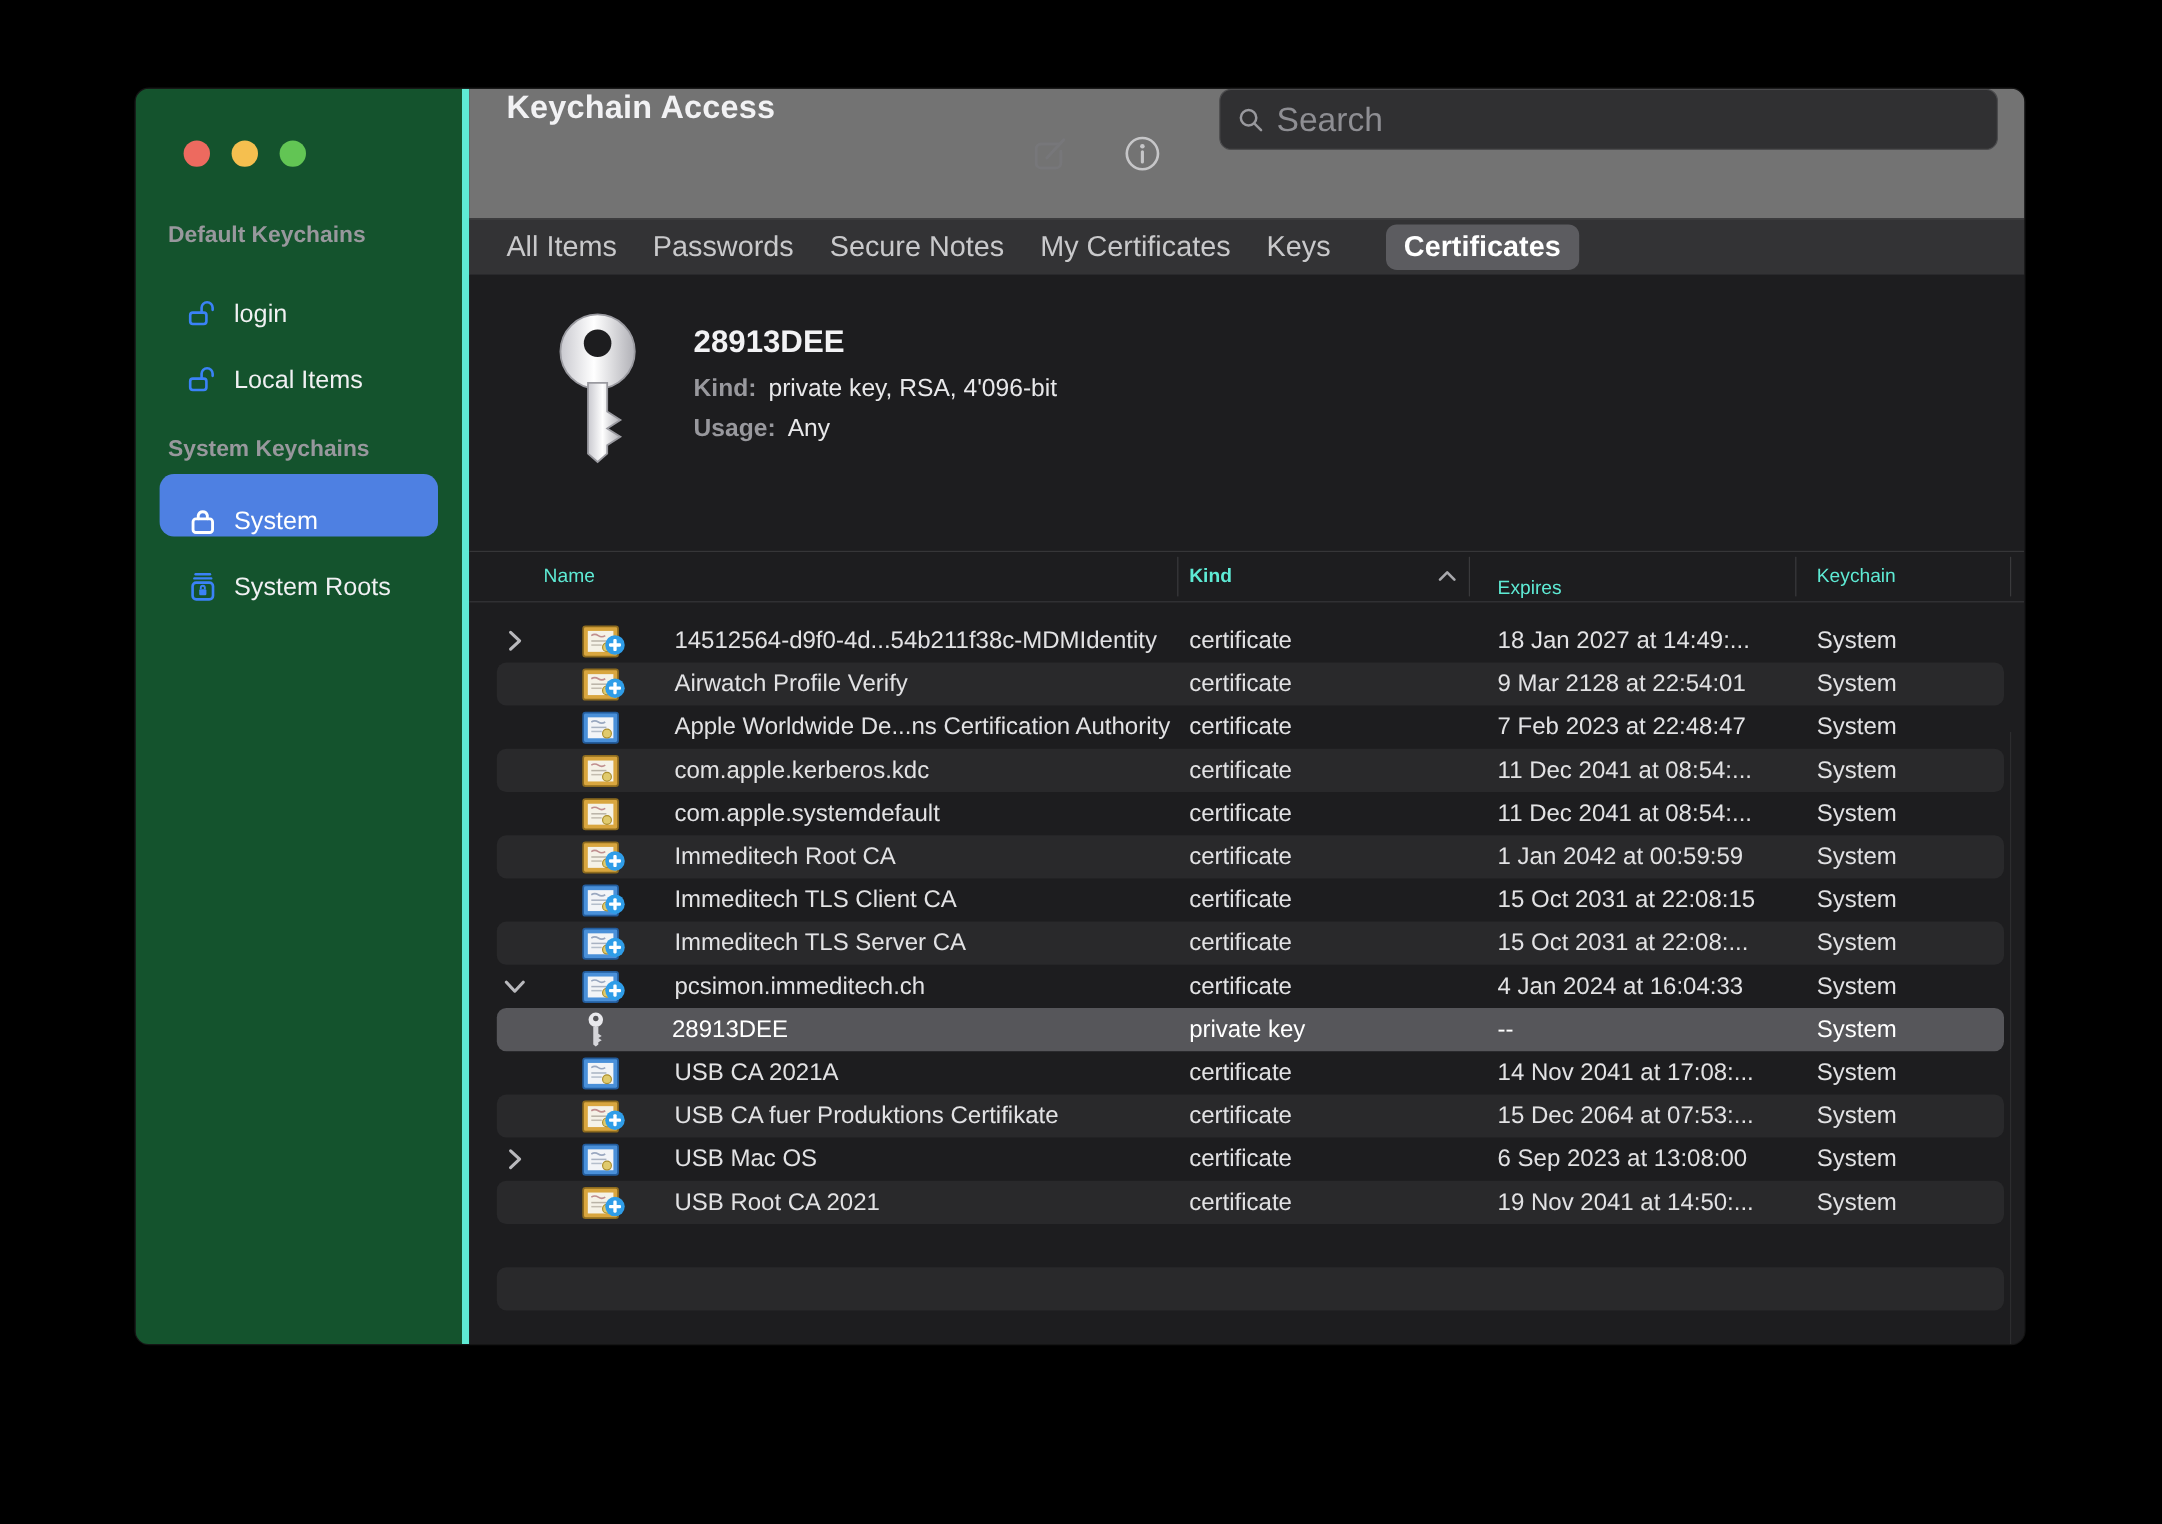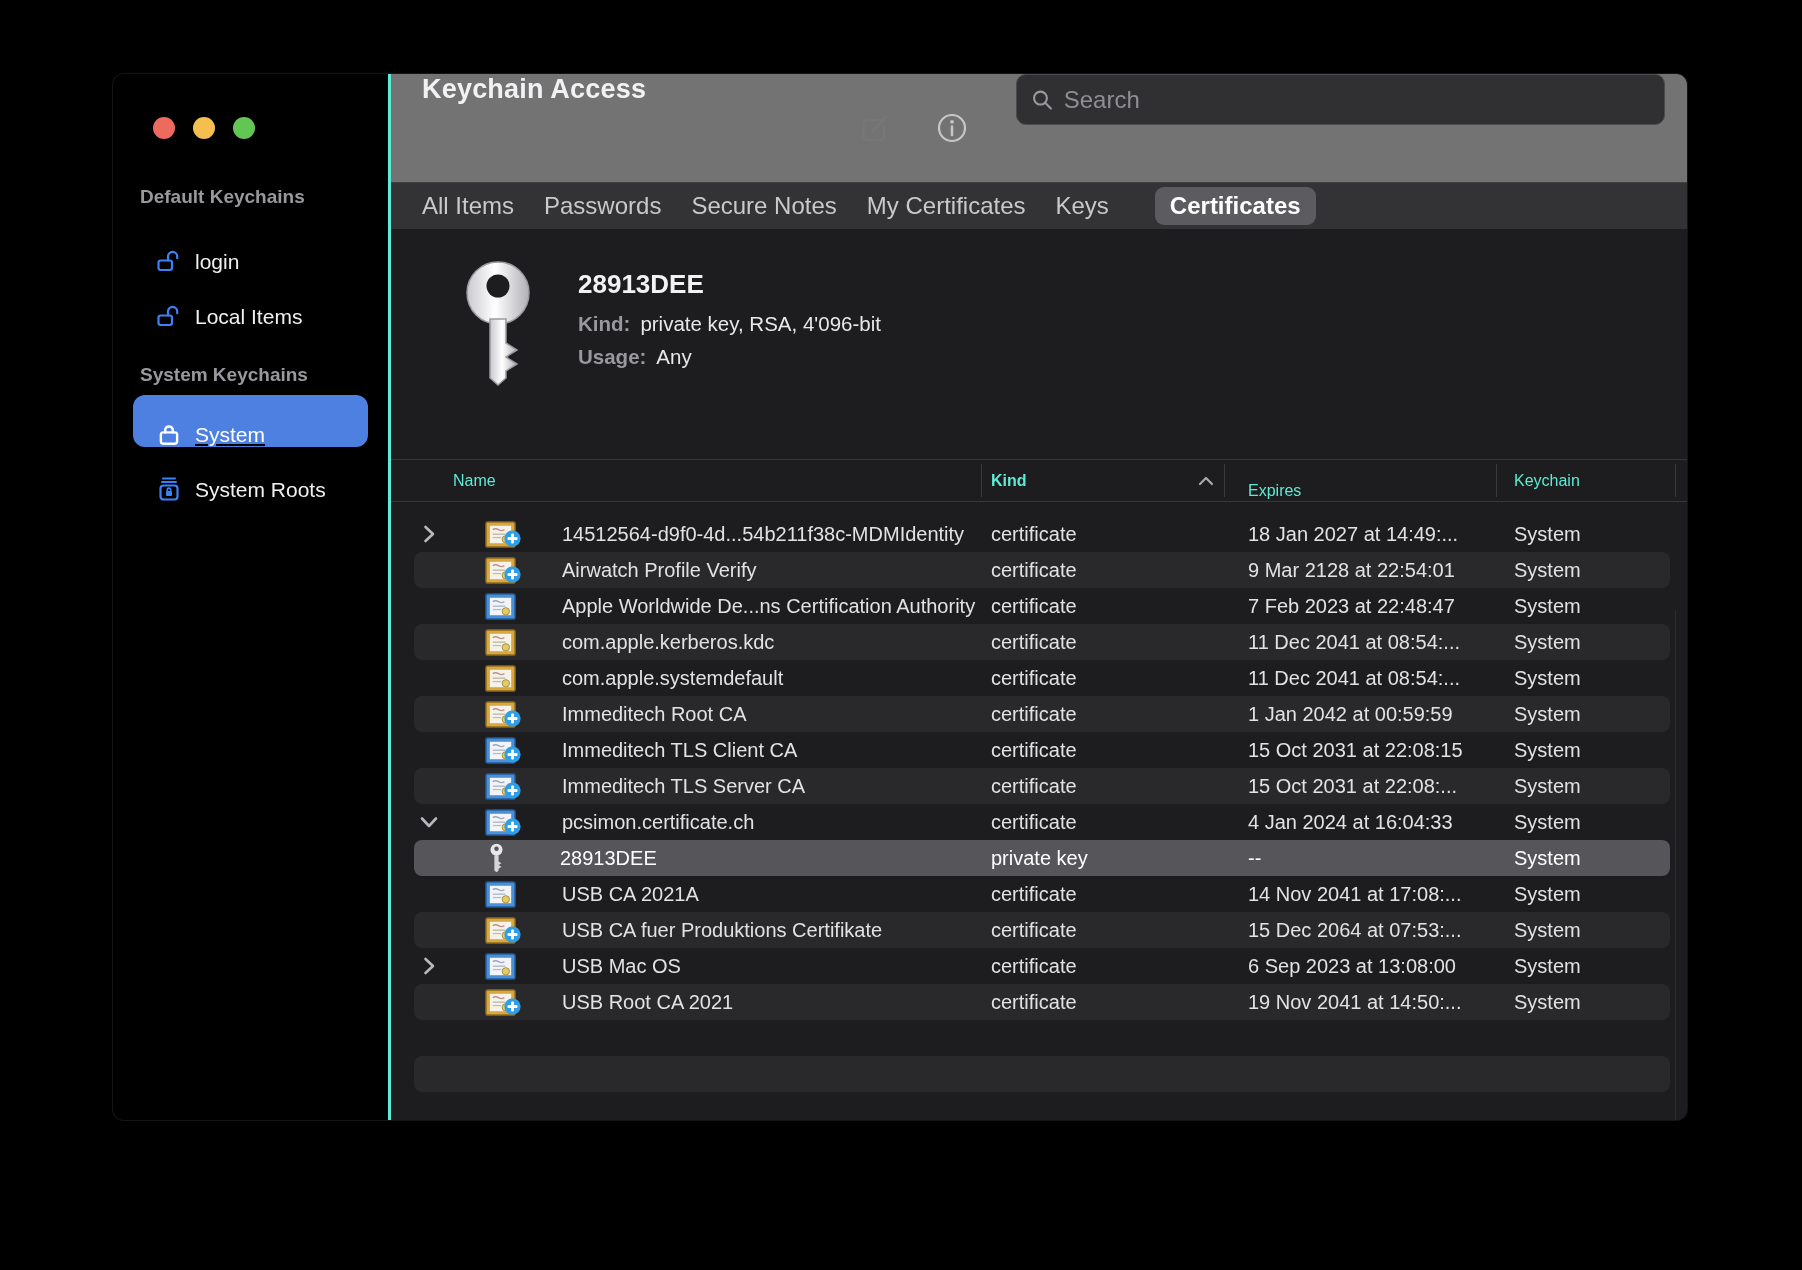--- a/index.html
+++ b/index.html
@@ -4,21 +4,21 @@
 <style>
   * { margin:0; padding:0; box-sizing:border-box; }
   html,body { width:1802px; height:1270px; background:#000; font-family:"Liberation Sans", sans-serif; }
   .window {
     position:absolute; left:113px; top:74px; width:1574px; height:1046px;
     border-radius:11px; overflow:hidden; display:flex;
     box-shadow:0 0 0 1px rgba(255,255,255,0.08);
     background:#1d1d1f;
   }
   
-  .sidebar { width:278px; background:#000000; flex:none; border-right:3px solid #5eead4;text-decoration:underline; }
+  .sidebar { width:278px; background:#14532d; flex:none; border-right:6px solid #5eead4; }
   .traffic { display:flex; gap:18px; margin:43px 0 0 40px; }
   .light { width:22px; height:22px; border-radius:50%; }
   .side-header { margin-left:27px; font-size:19px; font-weight:bold; color:#98989d; height:24px; line-height:24px; }
   .side-header.first { margin-top:46px; }
   .side-header.second { margin-top:34px; }
   .side-items { margin-top:10px; }
   .side-items.tight { margin-top:8px; }
   .side-item { height:55px; display:flex; align-items:flex-end; padding-left:43px; border-radius:12px; margin:0 20px 0 20px; padding-left:23px; }
   .side-item .ic { width:26px; height:26px; flex:none; margin-right:13px; display:flex; align-items:center; justify-content:center; }
   .side-item .lbl { font-size:21px; color:#f0f0f2; }
@@ -31,21 +31,21 @@
   .tool-ic { display:flex; align-items:center; justify-content:center; }
   .tool-ic.edit { margin-left:auto; }
   .tool-ic.info { margin-left:44px; }
   .searchbox {
     margin-left:48px; margin-right:22px; width:649px; height:51px;
     background:#303032; border:1px solid #4b4b4d; border-radius:10px;
     display:flex; align-items:center; padding:0 14px;
   }
   .searchbox input {
     background:transparent; border:none; outline:none; color:#e8e8ea;
-    font-size:24px; font-family:"Liberation Sans",sans-serif; width:100%; margin-left:10px;
+    font-size:28px; font-family:"Liberation Sans",sans-serif; width:100%; margin-left:10px;
   }
   .searchbox input::placeholder { color:#8e8e93; }
   .tabbar { height:47px; background:#333335; border-top:1px solid #414143; display:flex; align-items:center; padding-left:31px; gap:30px; flex:none; }
   .tab { font-size:24px; color:#c9c9cb; height:38px; display:flex; align-items:center; padding:0 15px; margin:0 -15px; border-radius:9px; }
   .tab.selected { background:#5c5c60; color:#fff; font-weight:bold; margin:16px; }
   .content { flex:1; background:#1d1d1f; position:relative; overflow:hidden; }
   
   .detail { height:230px; display:flex; padding:26px 0 0 59px; }
   .detail-text { margin-left:32px; padding-top:14px; }
   .detail-title { font-size:26px; font-weight:bold; color:#f2f2f4; margin-bottom:12px; }
@@ -461,21 +461,21 @@
                   </svg>
                 </span>
         <span class="icon-slot">
                   <svg width="31" height="31" viewBox="0 0 32 32">
                     <use href="#sym-cert-blue"></use>
                   </svg>
                   <span class="badge"><svg width="17" height="17" viewBox="0 0 22 22">
                       <use href="#sym-badge"></use>
                     </svg></span>
                 </span>
-        <span class="nm">pcsimon.certificate.ch</span>
+        <span class="nm">pcsimon.immeditech.ch</span>
       </div>
       <div class="cell kind">certificate</div>
       <div class="cell exp">4 Jan 2024 at 16:04:33</div>
       <div class="cell kc">System</div>
     </div>
   </div>
 
   <div class="row selected indent">
     <div class="stripe"></div>
     <div class="cells">

